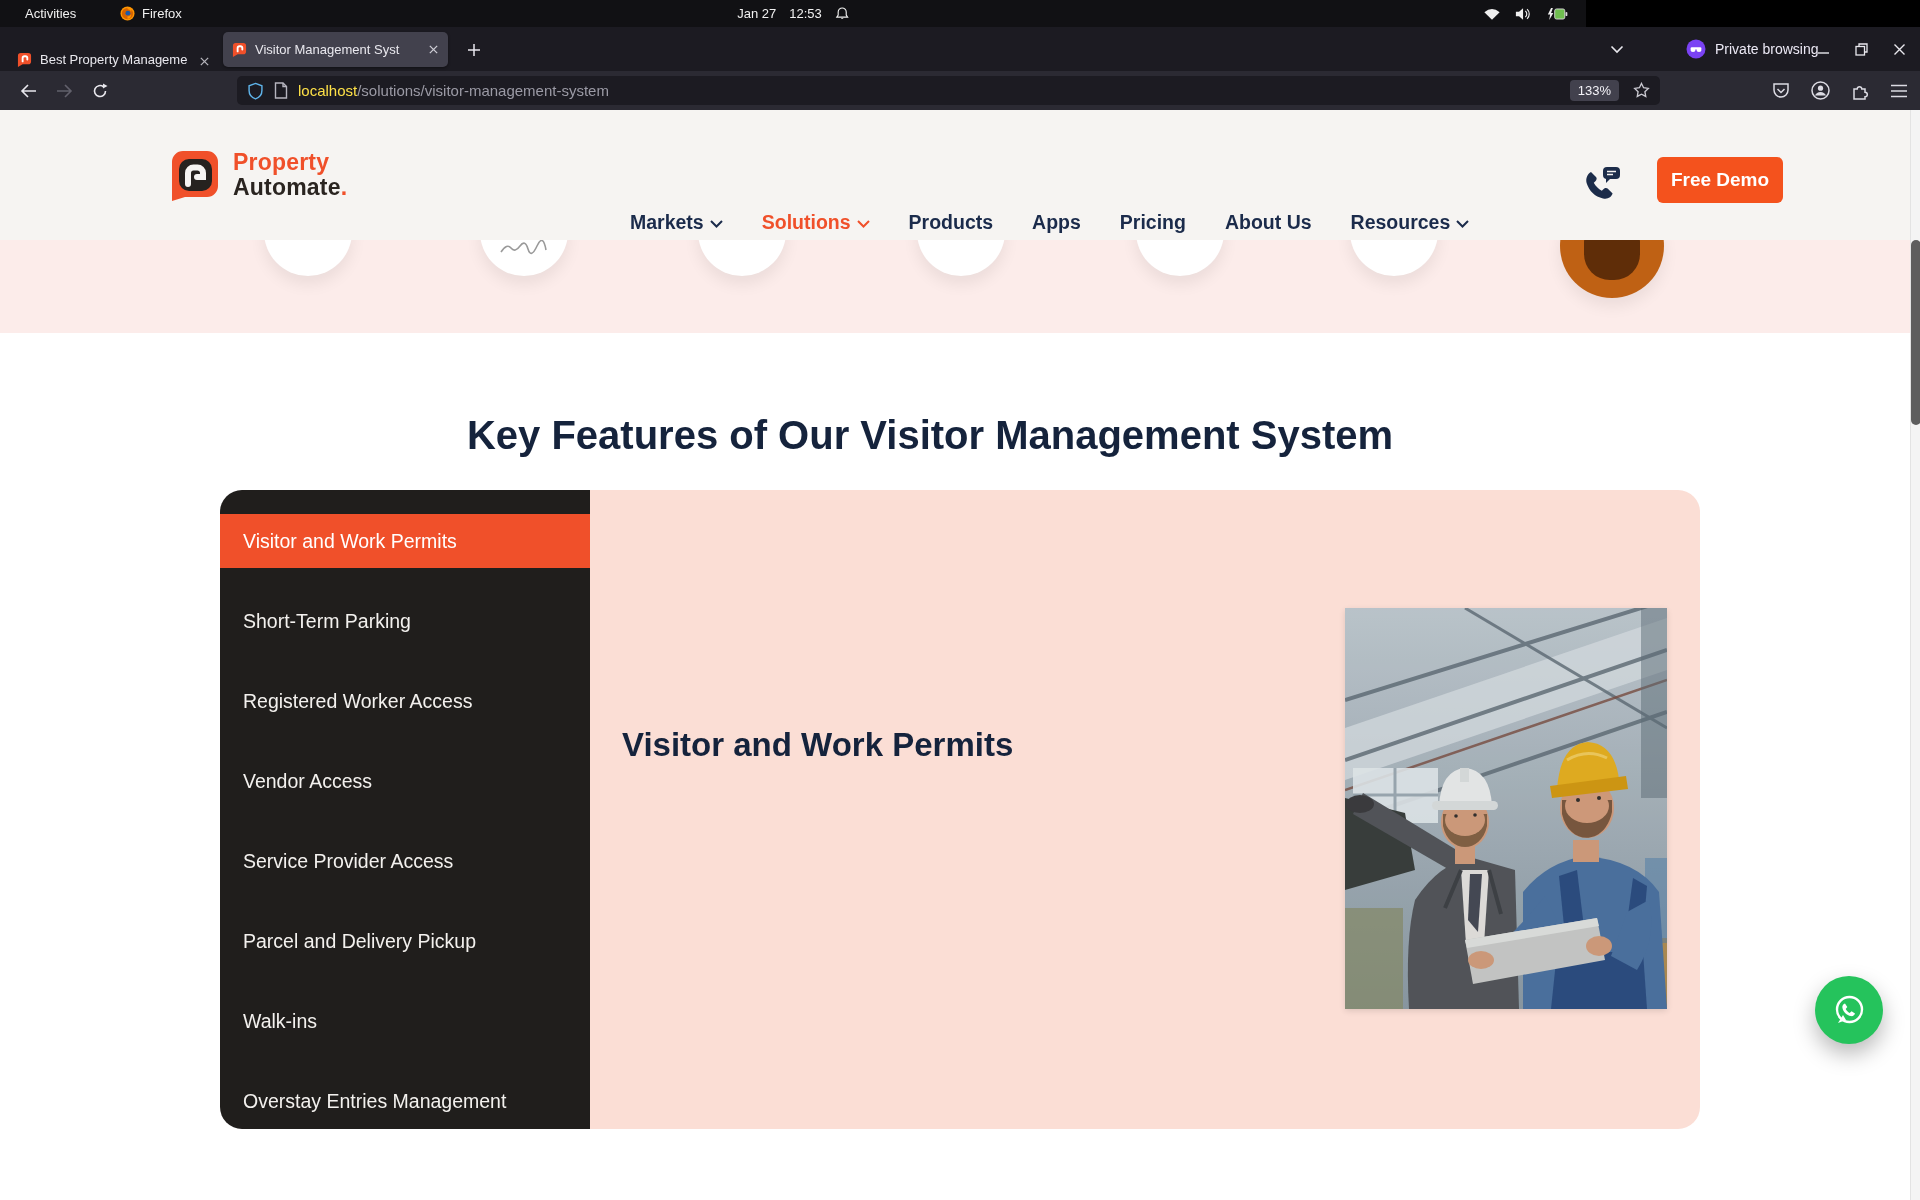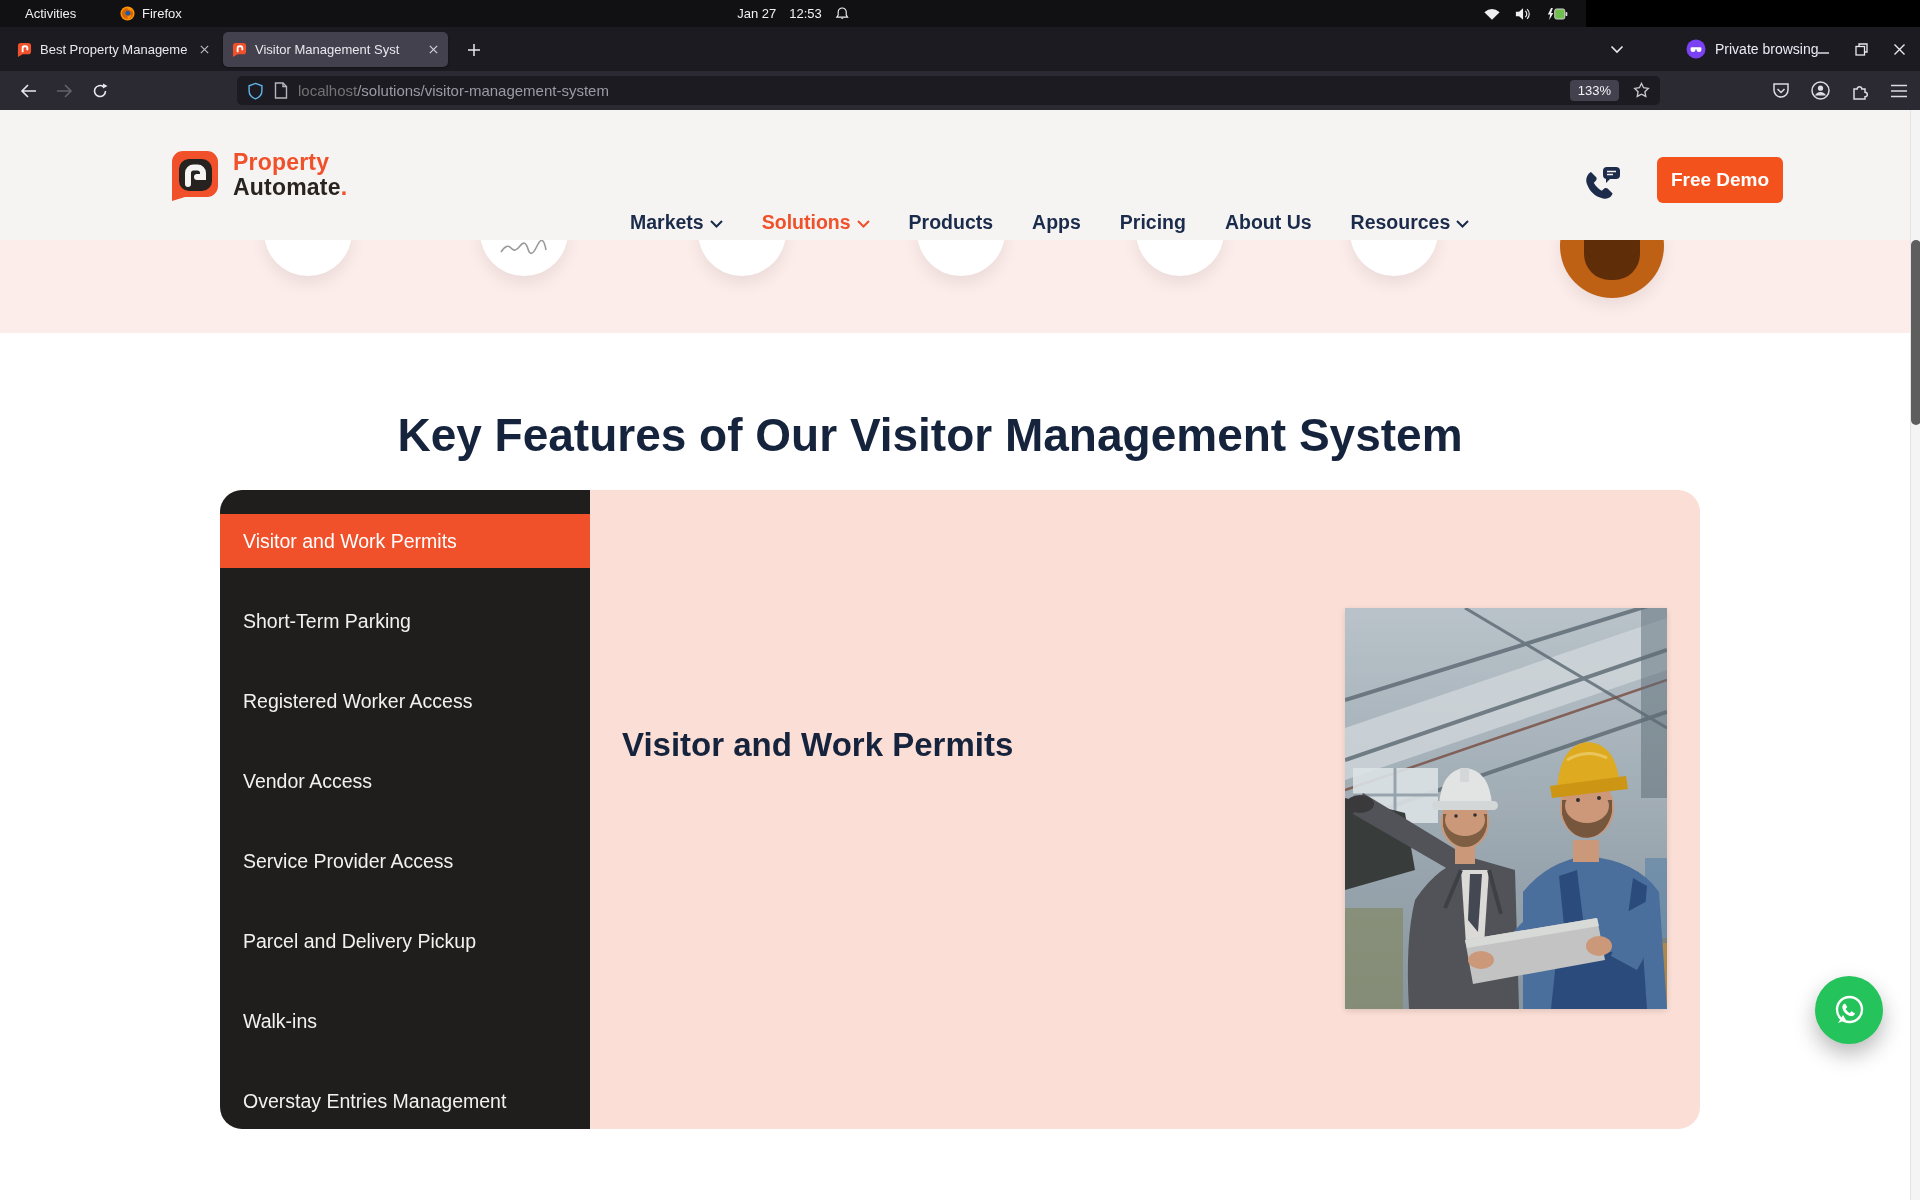--- a/index.html
+++ b/index.html
@@ -14,41 +14,41 @@
   .gb-app { position:absolute; left:120px; top:0; height:27px; display:flex; align-items:center; gap:7px; cursor:pointer;justify-content:space-between; }
   .gb-center { position:absolute; left:50%; transform:translateX(-50%); top:0; height:27px;
     display:flex; align-items:center; gap:13px; cursor:pointer; }
   .gb-right { position:absolute; right:18px; top:0; height:27px; display:flex; align-items:center; gap:14px; }
   .gb-center svg, .gb-right svg, .gb-app svg { display:block; }
 
   
   .tab-bar { position:absolute; left:0; top:27px; width:1920px; height:44px; background:#1c1b22; }
   .tab { position:absolute; top:5px; height:35px; border-radius:5px; display:flex; align-items:center;
     padding:0 9px; gap:8px; color:#e9e8ee; font-size:13px; cursor:pointer; overflow:hidden; }
-  .tab-1 { left:8px; width:211px; }
+  .tab-1 { left:8px; width:211px;align-items:flex-end; }
   .tab-2 { left:223px; width:225px; background:#42414d; box-shadow:0 1px 3px rgba(0,0,0,.4); }
   .tab-title { white-space:nowrap; overflow:hidden; flex:1; }
   .tab-close { flex:0 0 auto; opacity:.85; display:flex; cursor:pointer; }
   .newtab-btn { position:absolute; left:459px; top:8px; width:29px; height:29px; border-radius:4px;
     display:flex; align-items:center; justify-content:center; cursor:pointer; }
   .alltabs-btn { position:absolute; left:1602px; top:8px; width:29px; height:29px; display:flex;
     align-items:center; justify-content:center; cursor:pointer; }
   .private-badge { position:absolute; left:1686px; top:0; height:44px; display:flex; align-items:center;
     gap:9px; color:#ece9f5; font-size:14px; }
   .win-controls { position:absolute; right:8px; top:0; height:44px; display:flex; align-items:center; gap:12px; }
   .win-btn { width:26px; height:26px; display:flex; align-items:center; justify-content:center; cursor:pointer; }
 
   
   .url-row { position:absolute; left:0; top:71px; width:1920px; height:39px; background:#2b2a33; }
   .nav-btn { position:absolute; top:6px; width:28px; height:28px; display:flex; align-items:center;
     justify-content:center; cursor:pointer; border-radius:4px; }
   .url-field { position:absolute; left:237px; top:5px; width:1423px; height:29px; background:#1c1b22;
     border-radius:5px; display:flex; align-items:center; padding:0 10px; cursor:text; }
   .url-text { font-size:15px; margin-left:10px; white-space:nowrap; }
-  .url-host { color:#737373; }
+  .url-host { color:#fde047; }
   .url-path { color:#9b9aa5; }
   .url-spacer { flex:1; }
   .zoom-badge { background:#42414d; border-radius:4px; padding:3px 8px; font-size:13px; color:#f3f2f7; cursor:pointer; }
   .star-btn { margin-left:14px; display:flex; cursor:pointer; }
   .toolbar-right { position:absolute; right:12px; top:0; height:39px; display:flex; align-items:center; gap:21px; }
   .toolbar-right > span { display:flex; cursor:pointer; }
 
   
   .page { position:absolute; left:0; top:110px; width:1920px; height:1090px; background:#ffffff; overflow:hidden; }
 
@@ -74,21 +74,21 @@
   .logo-band { position:absolute; left:0; top:130px; width:1920px; height:93px;
     background:var(--band-pink,#fcecea); overflow:hidden; }
   .partner-circle { position:absolute; top:-52px; width:88px; height:88px; border-radius:50%;
     background:#fff; box-shadow:0 8px 16px rgba(0,0,0,.07); }
   .partner-circle.big { top:-46px; width:104px; height:104px; background:#bf6114; overflow:hidden; }
   .partner-circle.big .glyph { position:absolute; left:24px; top:38px; width:56px; height:48px;
     background:#5f2d08; border-radius:10px 10px 26px 26px; }
   .squiggle { position:absolute; left:18px; top:52px; }
 
   .section-title { position:absolute; left:0; top:301px; width:1832px; text-align:center;
-    font-size:46px; line-height:48px; font-weight:700; color:var(--navy,#15233c);padding-left:28px; }
+    font-size:40px; line-height:48px; font-weight:700; color:var(--navy,#15233c);padding-left:28px; }
 
   .feature { position:absolute; left:220px; top:380px; width:1480px; height:639px; display:flex; }
   .feature-list { width:370px; height:639px; background:var(--sidebar,#201e1c);
     border-radius:22px 0 0 22px; padding-top:24px; }
   .feat-item { height:54px; margin-bottom:26px; display:flex; align-items:center; padding-left:23px;
     color:#f3f1ee; font-size:19.5px; cursor:pointer; }
   .feat-item.active { background:var(--accent,#f0502a); color:#fff; }
   .feature-detail { flex:1; background:var(--panel-pink,#fbded5); border-radius:0 22px 22px 0; position:relative; }
   .detail-title { position:absolute; left:32px; top:236px; font-size:33px; font-weight:700;
     color:var(--navy,#15233c); }

